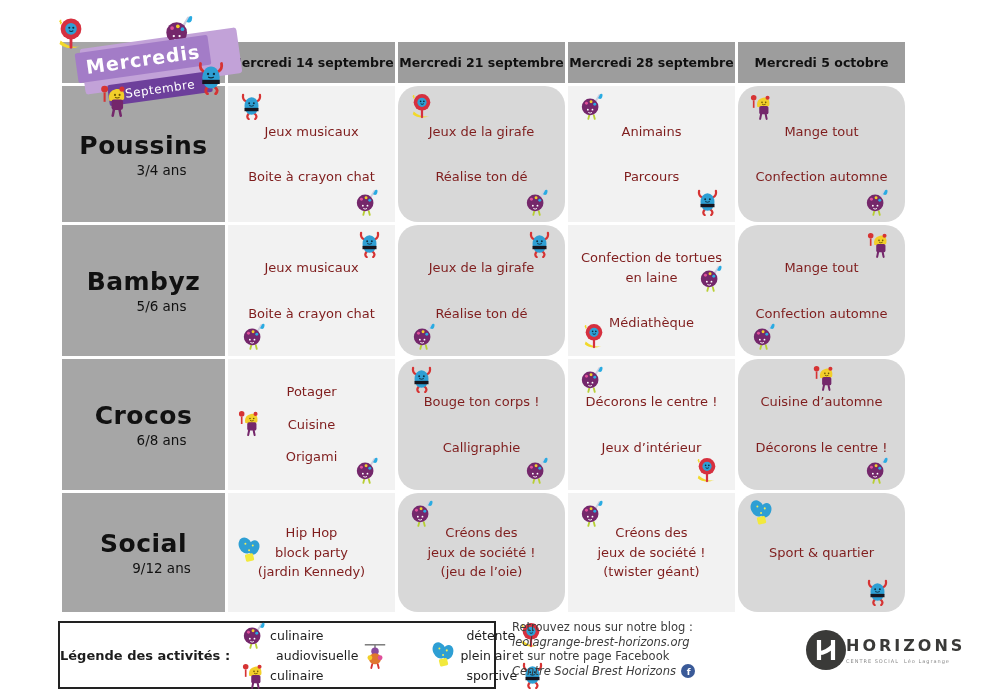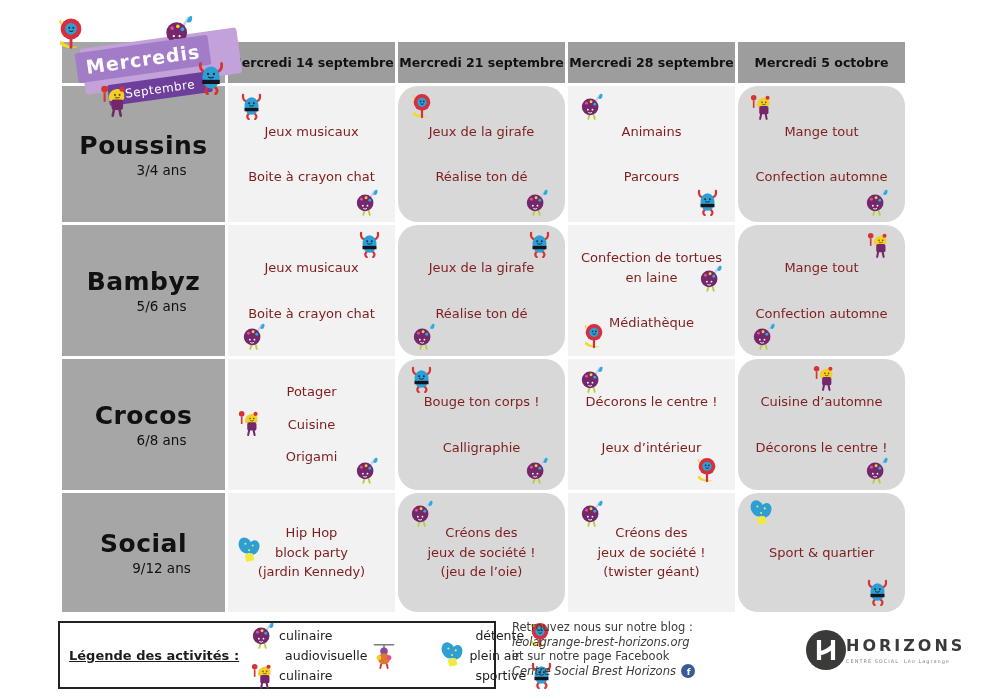--- a/index.html
+++ b/index.html
@@ -44,21 +44,21 @@
      transform:rotate(-8deg);border-radius:2px;display:flex;align-items:center;justify-content:center;
      color:#fff;font-size:12px;font-weight:500;letter-spacing:.5px;}
   .m-girl{position:absolute;left:8px;top:10px;}
   .m-art{position:absolute;left:116px;top:8px;}
   .m-cake{position:absolute;left:52px;top:76px;}
   .m-sport{position:absolute;left:148px;top:54px;}
 
   
   .legend{position:absolute;left:58px;top:621px;width:438px;height:68px;border:2px solid #222;
      box-sizing:border-box;display:flex;align-items:center;background:#fff;}
-  .legend-title{font-weight:bold;font-size:13px;margin-left:9px;white-space:nowrap;text-decoration:underline;}
+  .legend-title{font-weight:bold;font-size:13px;white-space:nowrap;}
   .lg-cluster{display:flex;flex-direction:column;font-size:12.5px;}
   .lg-a{margin-left:12px;}
   .lg-b{margin-left:44px;}
   .lg-line{display:flex;align-items:center;gap:4px;height:20px;}
   .lg-ind{padding-left:34px;}
 
   .blog{position:absolute;left:512px;top:620px;font-size:11.5px;line-height:14.5px;color:#3c3c3c;}
   .blog .it{font-style:italic;}
   .blog .fb{display:inline-block;vertical-align:-3px;margin-left:5px;line-height:0;}
 

